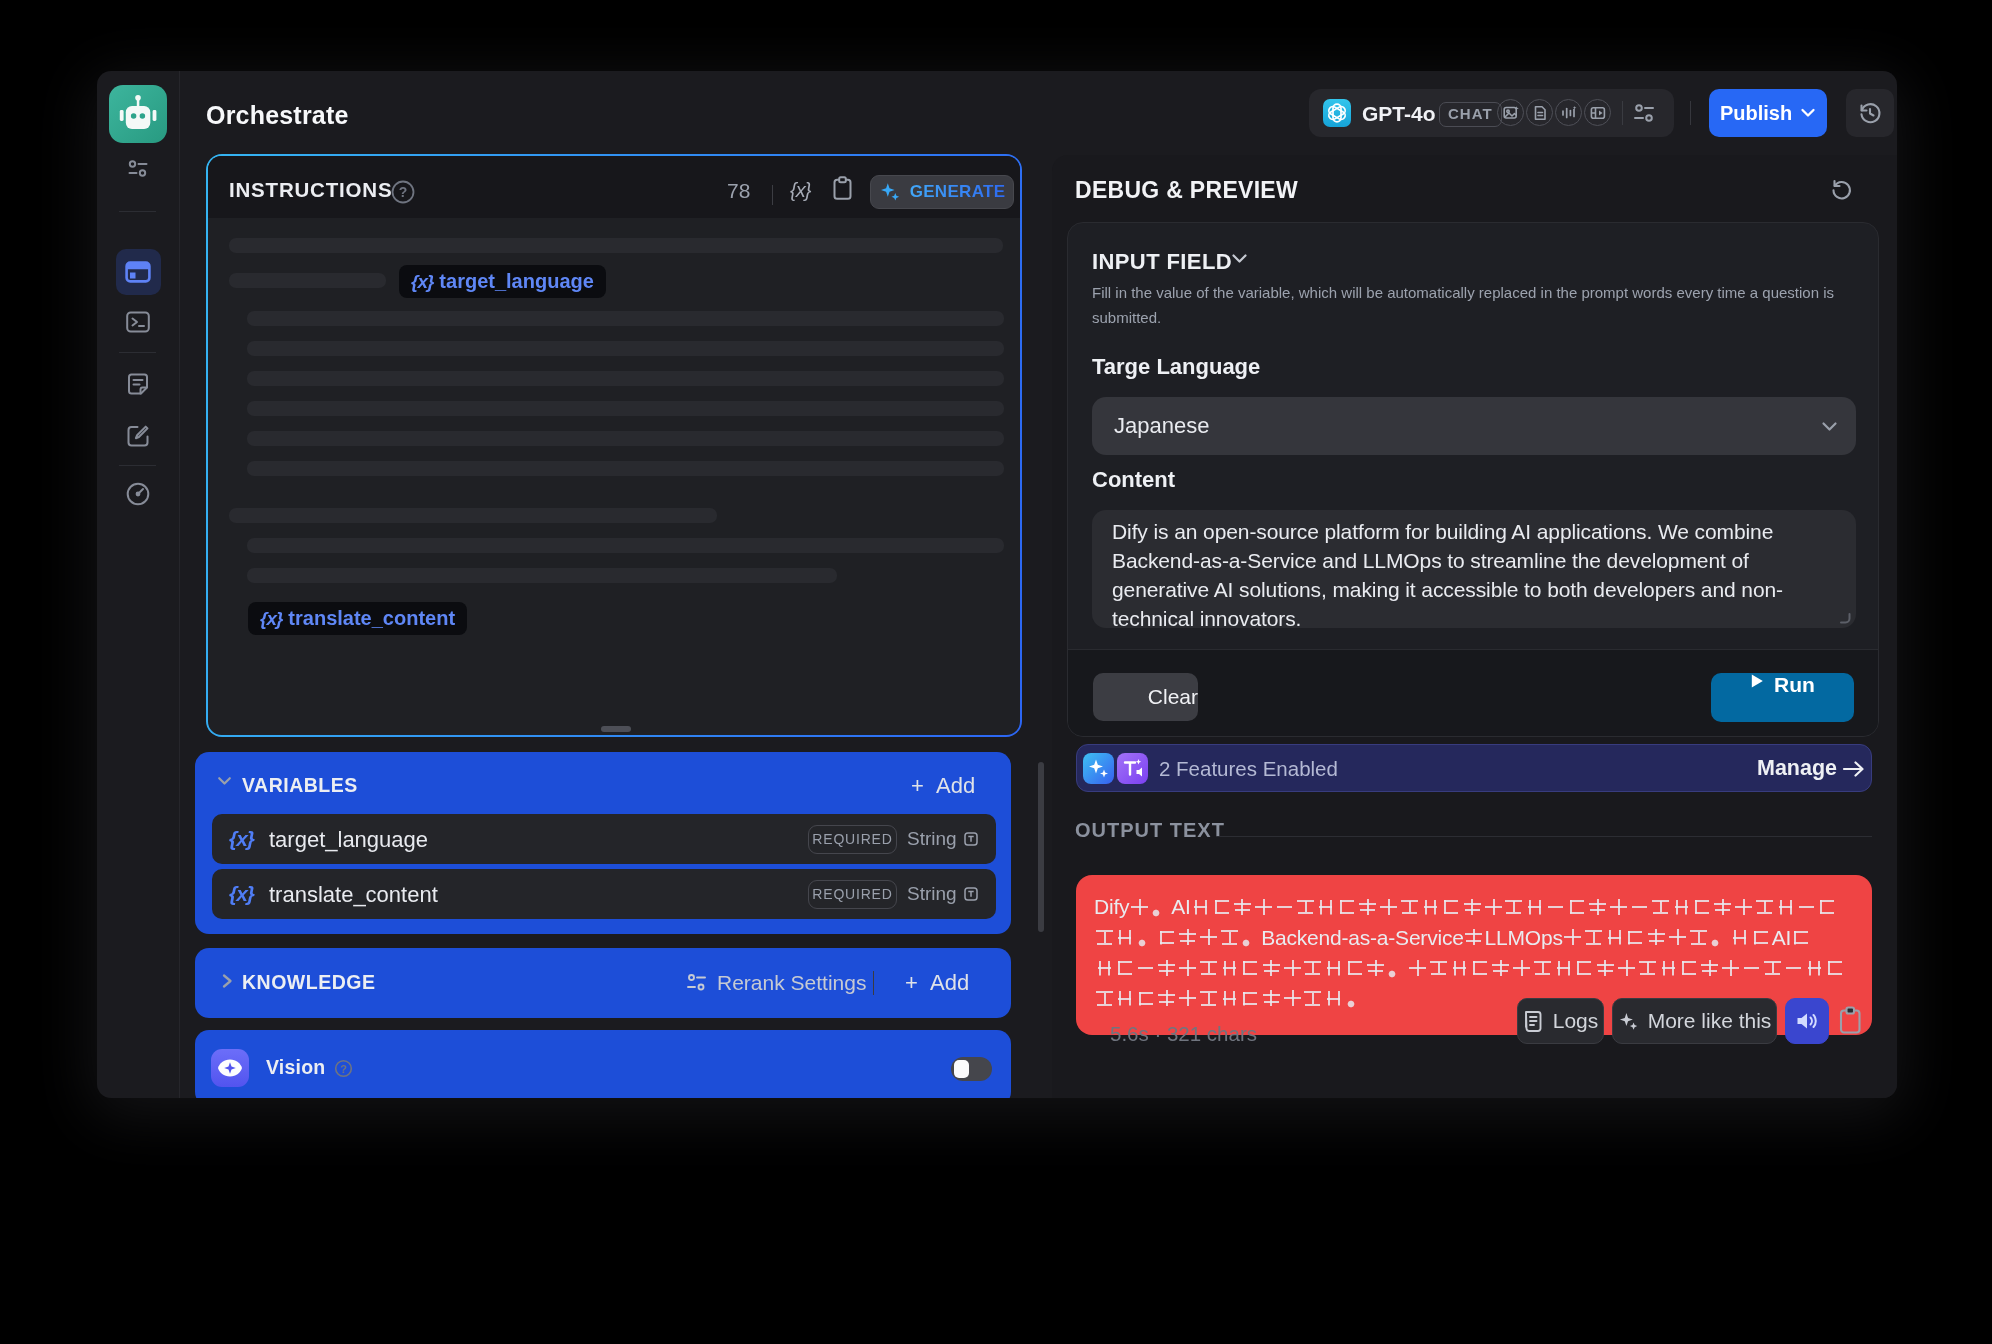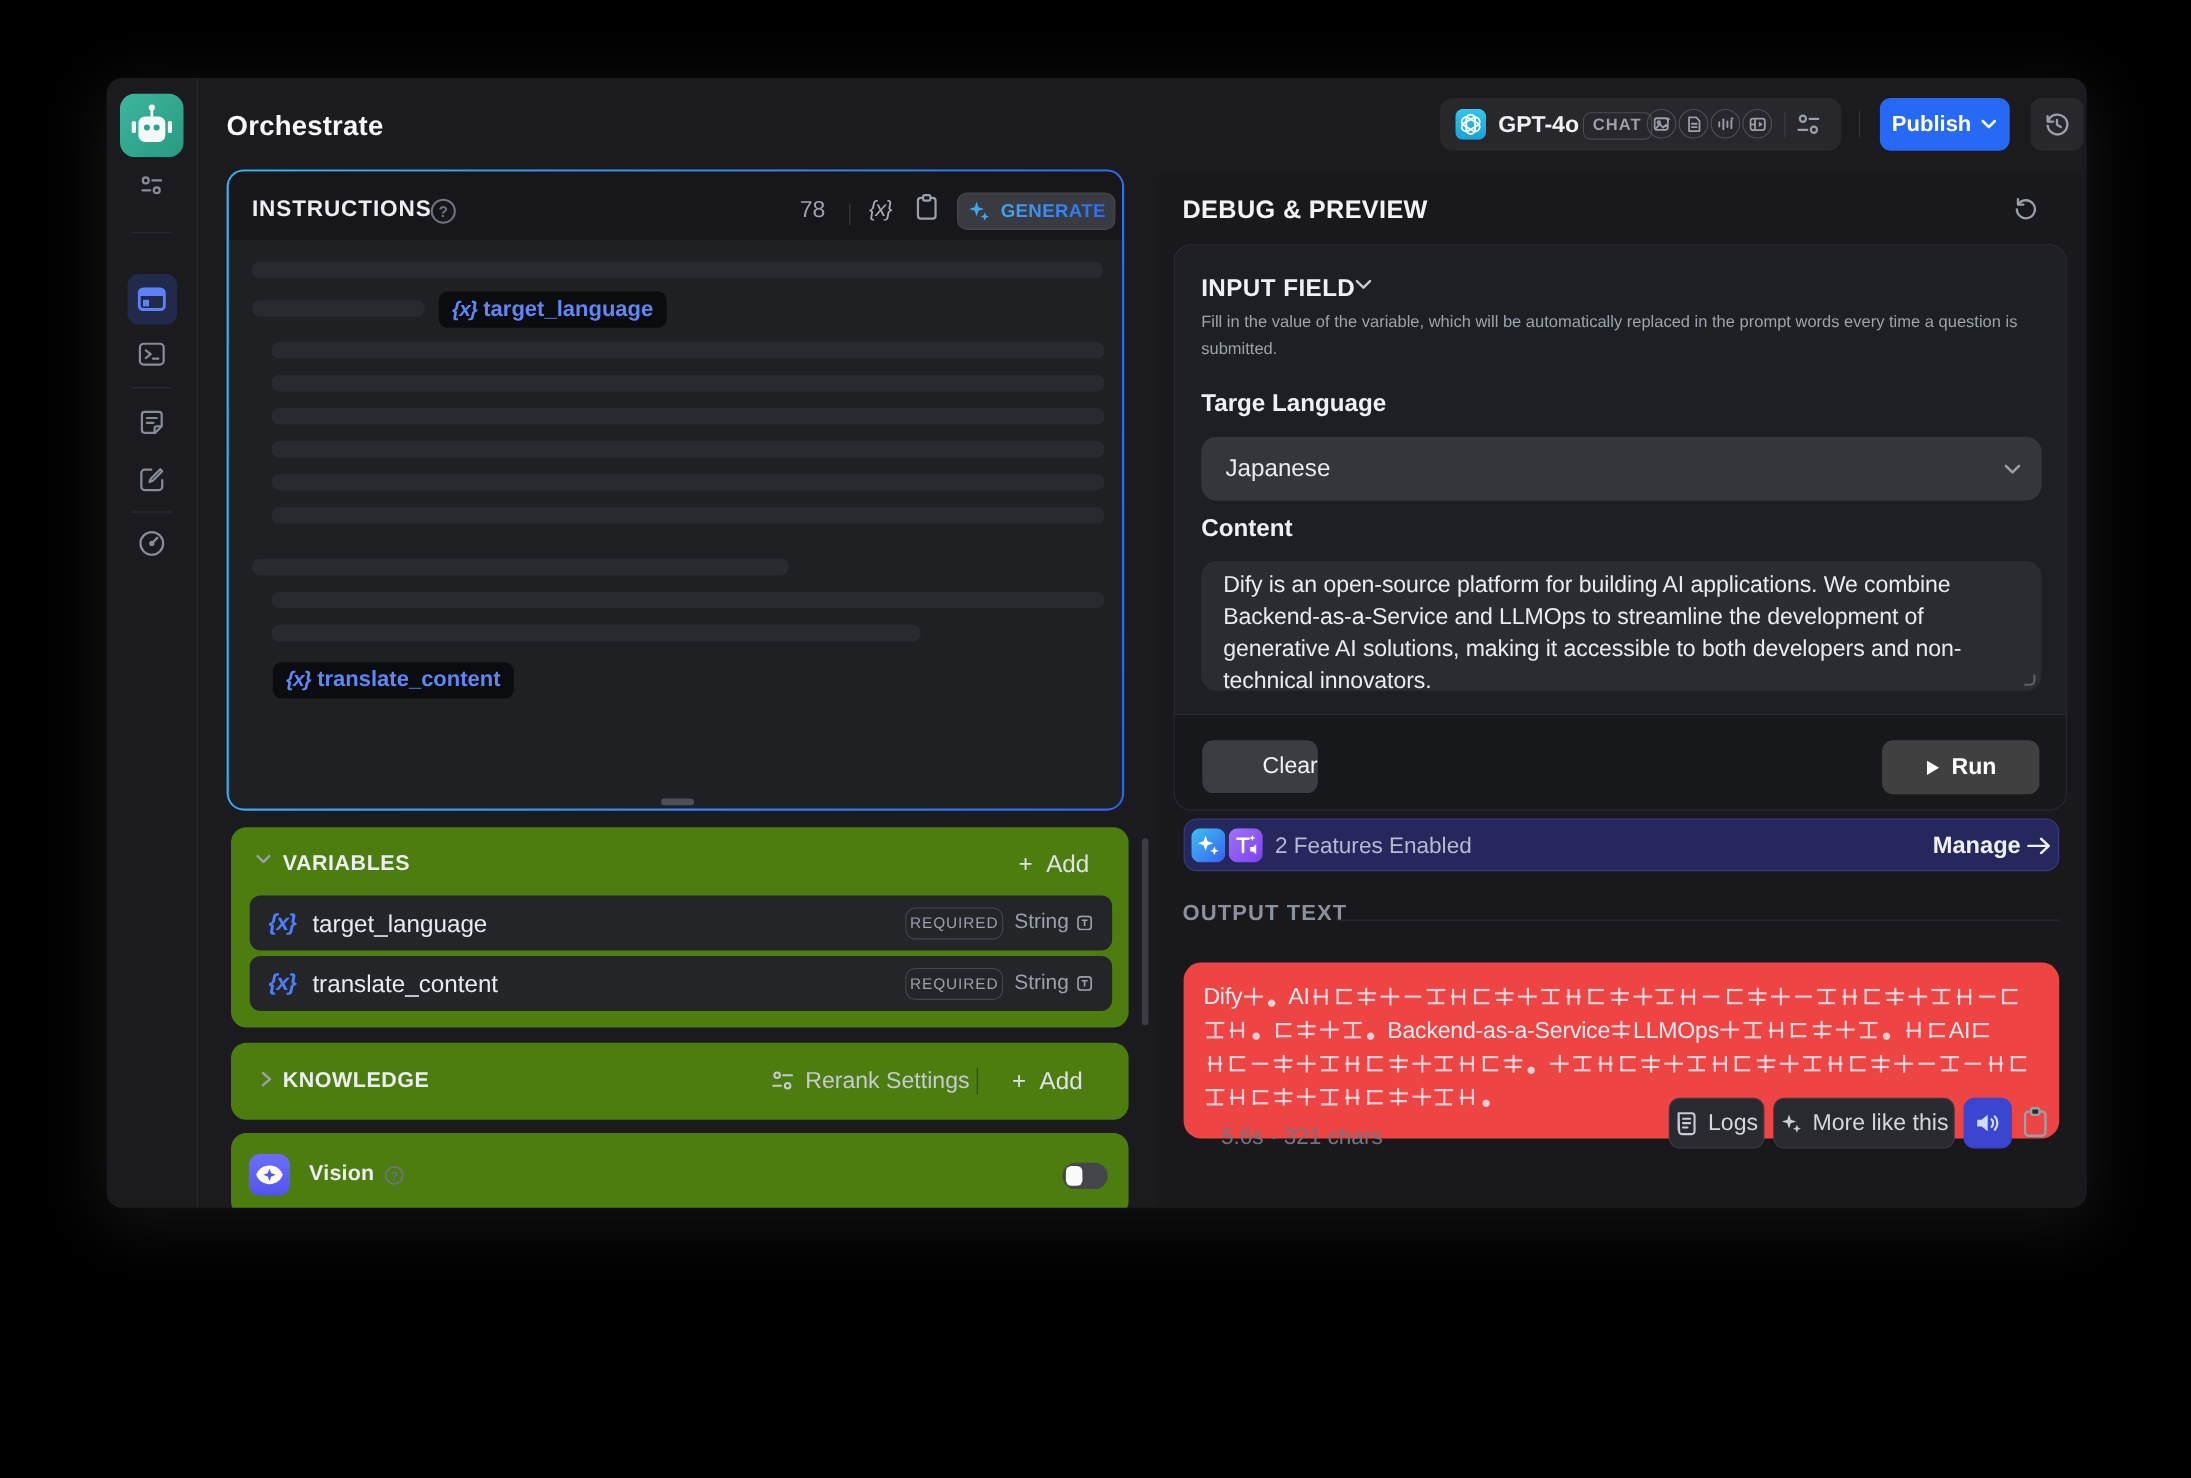--- a/index.html
+++ b/index.html
@@ -33,21 +33,21 @@
 #institle { position:absolute; left:21px; top:22px; font-size:20.5px; font-weight:700; color:#eceef2; letter-spacing:.8px; }
 .skel { position:absolute; height:15px; border-radius:7px; background:#292a2f; }
 .vchip { position:absolute; height:33px; background:#0b0c10; border-radius:8px; color:#5f87f6;
   font-size:20px; font-weight:600; display:flex; align-items:center; padding:0 12px; gap:6px; }
 .vx { font-size:19px; font-weight:700; font-style:italic; letter-spacing:-1px; }
 #genbtn { position:absolute; left:662px; top:19px; width:144px; height:34px; background:#3a3b41; border:1px solid #47484e; border-radius:9px;
   font-size:17px; font-weight:700; letter-spacing:.3px; display:flex; align-items:center; justify-content:center; gap:9px; }
 #gentxt { background:linear-gradient(90deg,#41a7f8,#2e6bf0); -webkit-background-clip:text; background-clip:text; color:transparent; }
 #handle { position:absolute; left:393px; top:570px; width:30px; height:6px; border-radius:3px; background:#4d4f57; }
 
-.card { position:absolute; left:113px; width:816px; background:#4d7c0f; border-radius:14px; }
+.card { position:absolute; left:98px; width:816px; background:#1d4ed8; border-radius:14px; }
 .sechead { font-size:19.5px; font-weight:700; color:#eceef2; letter-spacing:.5px; }
 .vrow { position:absolute; left:17px; width:784px; height:50px; background:#242529; border-radius:10px; }
 .vname { position:absolute; left:57px; top:13px; font-size:22px; font-weight:500; color:#e8eaef; }
 .req { position:absolute; left:596px; top:11px; width:89px; height:29px; border:1.5px solid #45464d; border-radius:9px;
   color:#9aa0ac; font-size:14px; font-weight:500; letter-spacing:.8px; text-align:center; line-height:26px; }
 .strtxt { position:absolute; left:695px; top:14px; font-size:19px; color:#9aa0ac; }
 .addbtn { position:absolute; font-size:22px; font-weight:400; color:#dfe2e8; }
 
 #rpanel { position:absolute; left:955px; top:84px; width:845px; height:1117px; background:#19191d;
   border-radius:16px 0 0 0; }
@@ -55,22 +55,22 @@
   border:1px solid #2a2b30; border-radius:16px; }
 #cardfoot { position:absolute; left:0; right:0; bottom:0; height:87px; background:#17181c;
   border-top:1px solid #2a2b30; border-radius:0 0 15px 15px; }
 #seljap { position:absolute; left:24px; top:174px; width:764px; height:58px; background:#35363c; border-radius:14px;
   color:#e8eaef; font-size:22px; line-height:58px; padding-left:22px; }
 #ta { position:absolute; left:24px; top:287px; width:764px; height:118px; background:#2b2c31; border-radius:14px;
   padding:7px 20px; font-size:21px; line-height:29px; color:#e9ebf0; letter-spacing:-.1px; }
 .lbl { position:absolute; left:24px; font-size:22px; font-weight:700; color:#eef0f4; }
 #clearbtn { position:absolute; left:25px; top:450px; width:105px; height:48px; background:#3c3d43; border-radius:10px;
   color:#f0f1f4; font-size:21px; font-weight:500; text-align:right; line-height:48px; }
-#runbtn { position:absolute; left:643px; top:450px; width:143px; height:49px; background:#404040; border-radius:10px;
-  color:#fff; font-size:21px; font-weight:700; display:flex; align-items:center; justify-content:center; gap:10px; }
+#runbtn { position:absolute; left:643px; top:450px; width:143px; height:49px; background:#0369a1; border-radius:10px;
+  color:#fff; font-size:21px; font-weight:700; display:flex; align-items:flex-start; justify-content:center; gap:10px; }
 #features { position:absolute; left:24px; top:589px; width:796px; height:48px; background:#25285c;
   border:1px solid #383c7e; border-radius:12px; }
 #outcard { position:absolute; left:24px; top:720px; width:796px; height:160px; background:#ef4444; border-radius:16px; }
 .obtn { position:absolute; top:843px; height:46px; background:#292a2f; border:1px solid #3a3b41; border-radius:10px;
   color:#d3d6dc; font-size:21px; font-weight:500; display:flex; align-items:center; justify-content:center; gap:9px; }
 
 .cj { display:inline-block; width:20.9px; height:21px; vertical-align:-3.5px; }
 .jl { white-space:nowrap; }
 .lat { letter-spacing:-.2px; }
 .c0 { background:linear-gradient(rgba(233,235,241,.84),rgba(233,235,241,.84)) 1.5px 9px/17px 2px no-repeat,

